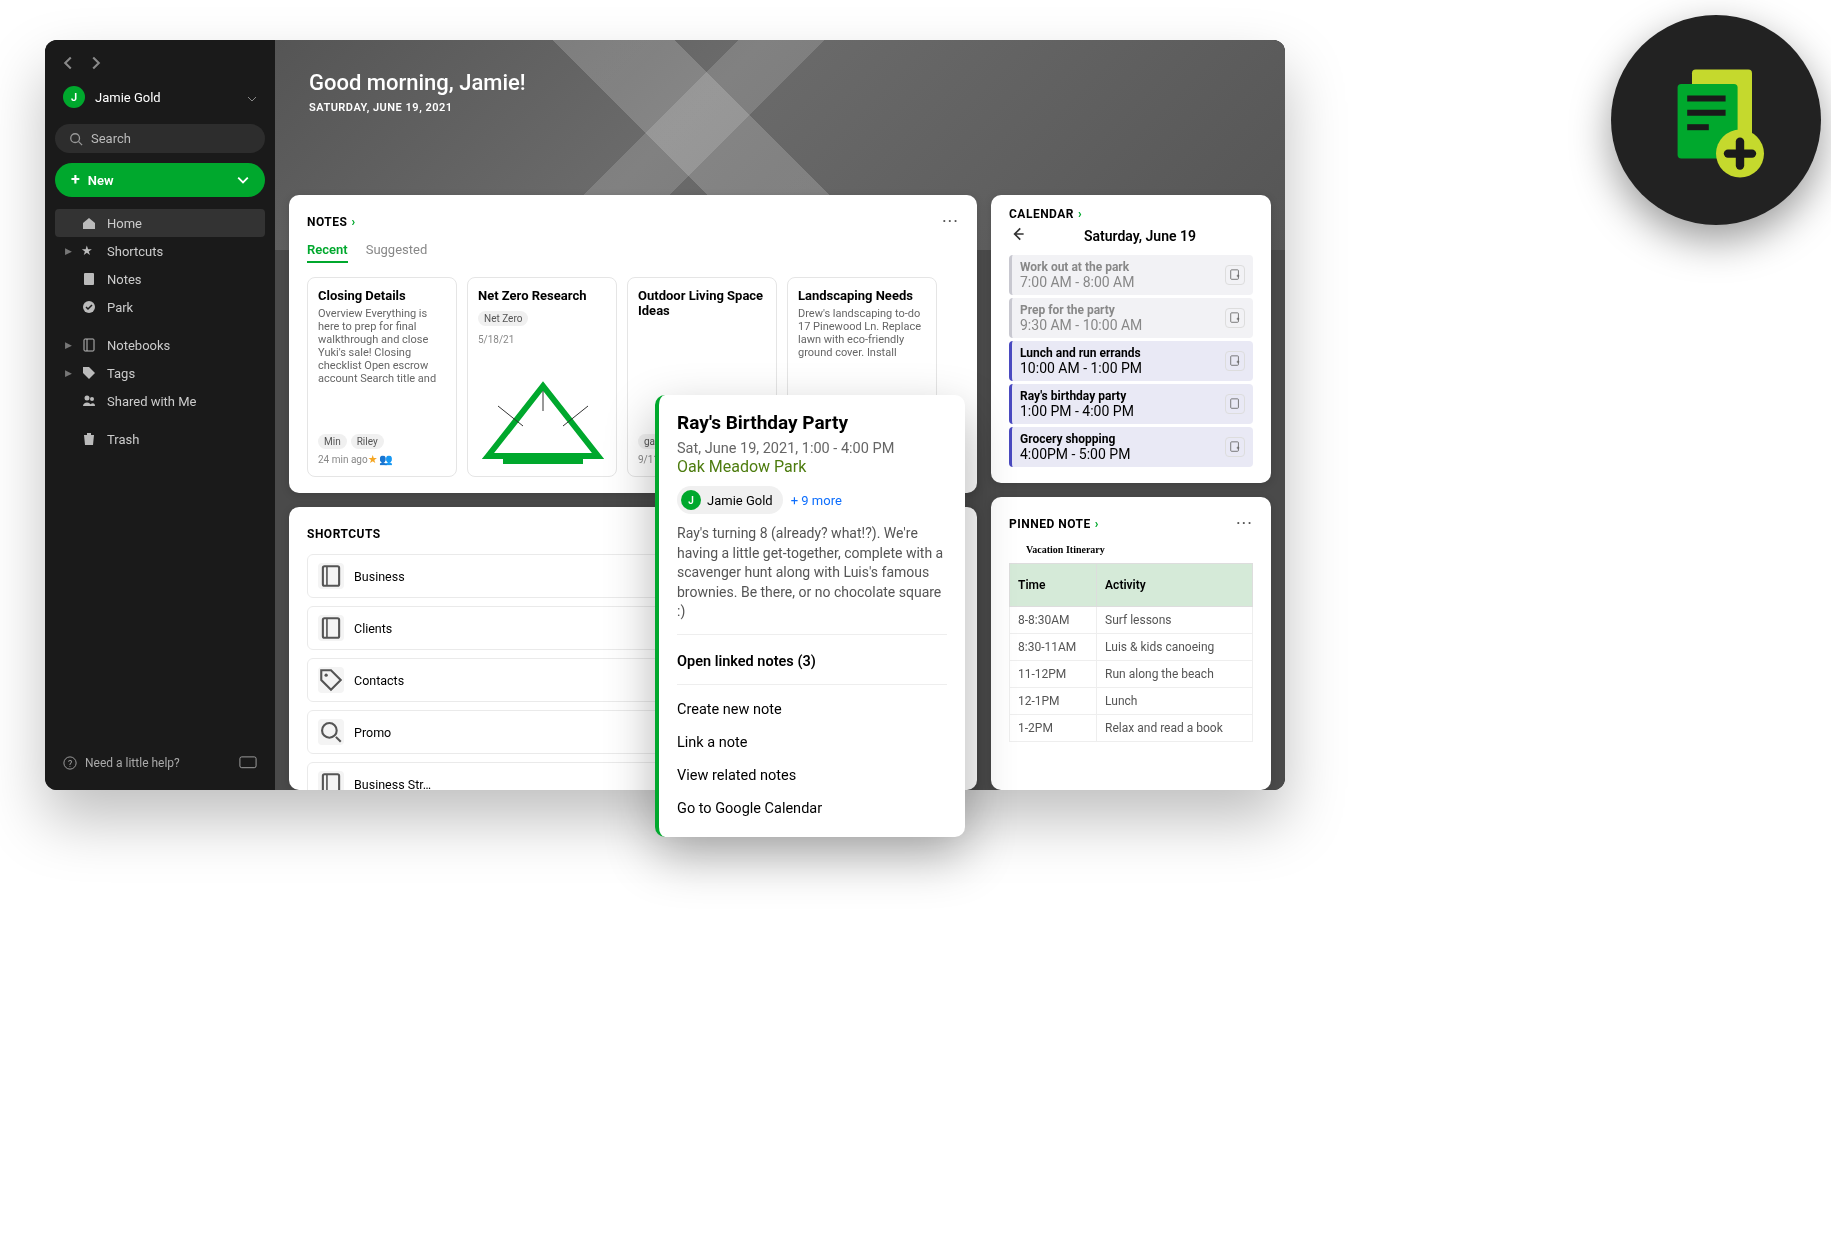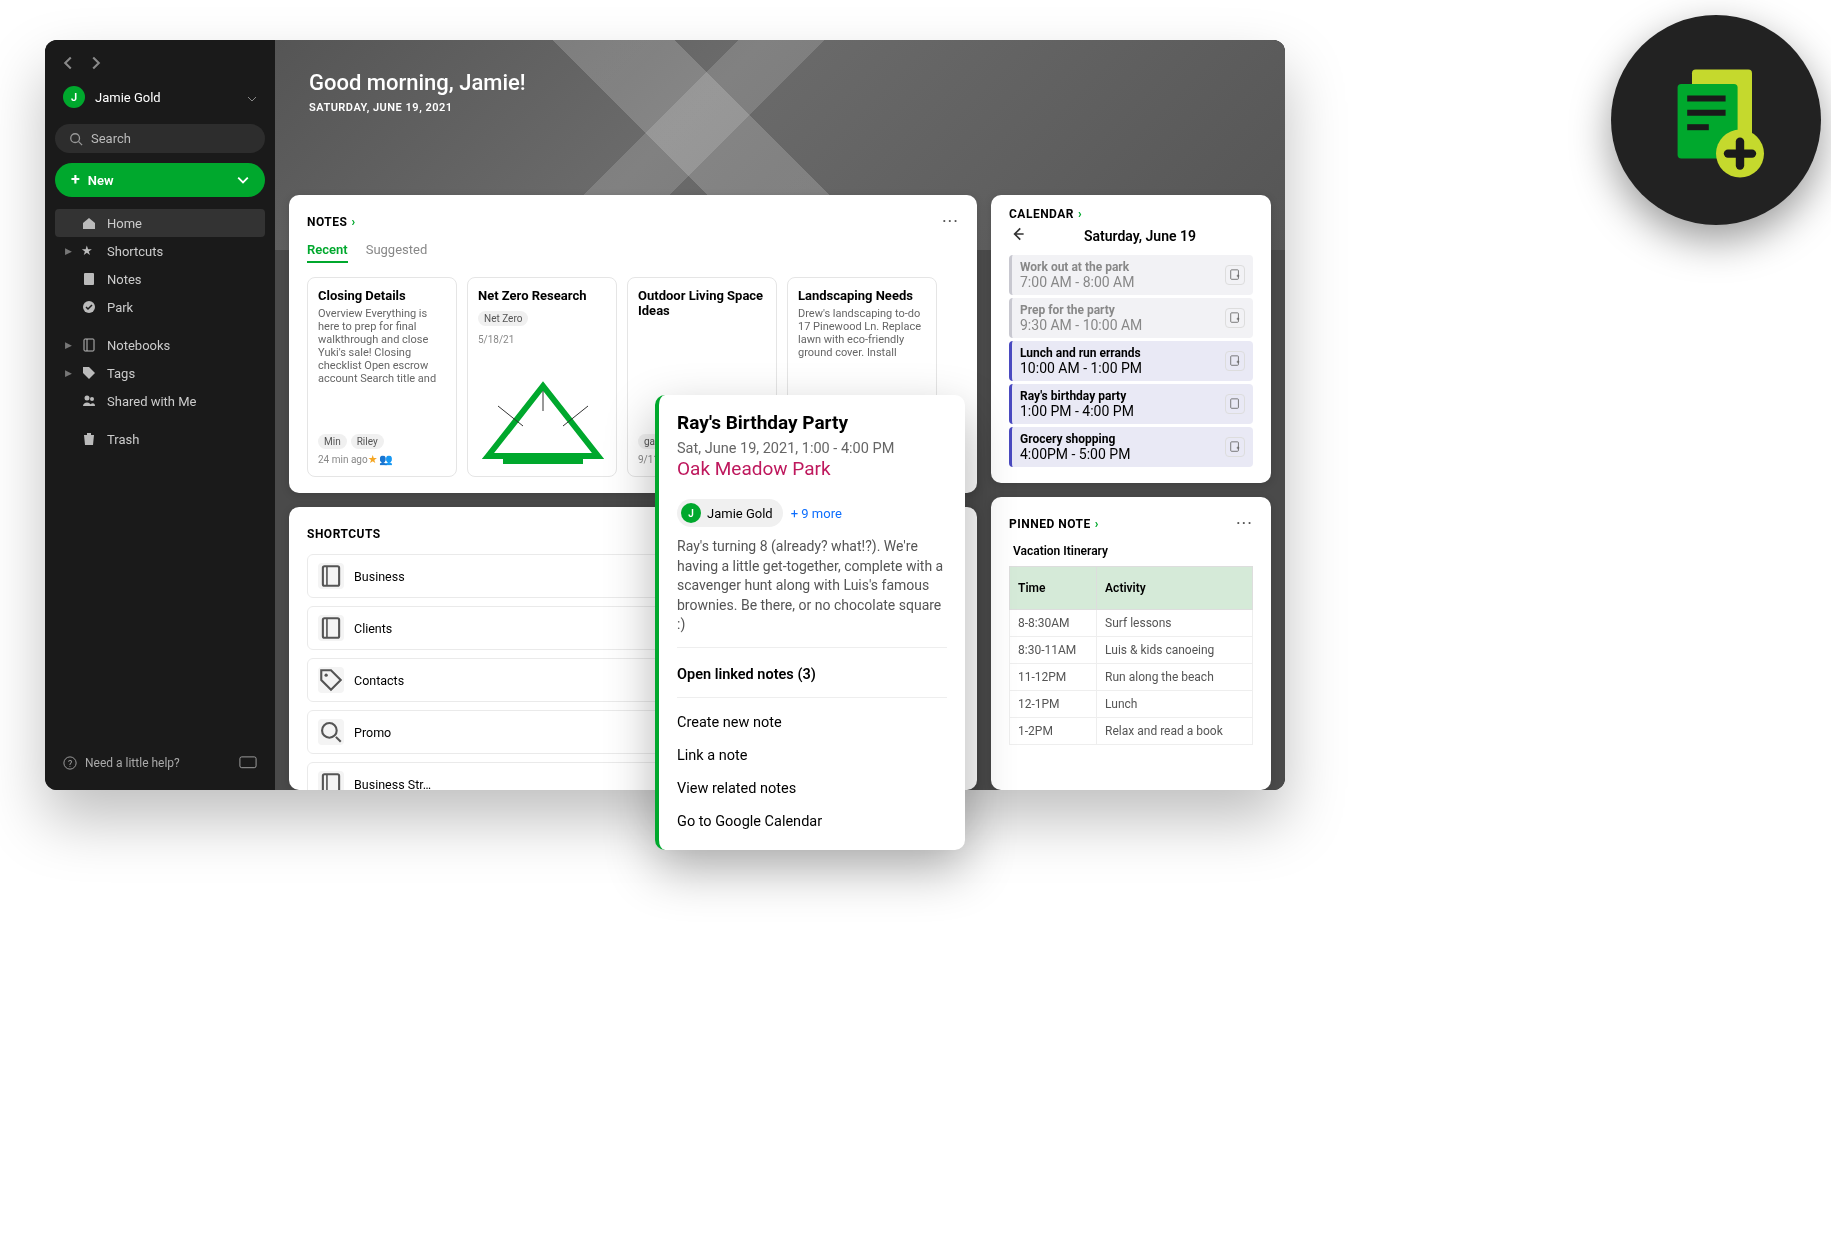--- a/index.html
+++ b/index.html
@@ -68,29 +68,29 @@
 .cal-head .back { width:18px; color:#333; cursor:pointer; }
 .cal-date { flex:1; text-align:center; font-weight:600; font-size:14px; }
 .events { display:flex; flex-direction:column; gap:3px; }
 .event { border-radius:4px; padding:5px 8px; font-size:12px; display:flex; align-items:center; gap:8px; position:relative; }
 .event.muted { background:#f2f2f5; color:#888; border-left:3px solid #c8c8d0; }
 .event.active { background:#e9e9f5; border-left:3px solid #4a4ac0; }
 .event .ev-title { font-weight:700; font-size:12px; }
 .event .ev-time { font-size:14px; }
 .ev-icon { margin-left:auto; width:20px; height:20px; border:1px solid #ddd; border-radius:4px; display:flex; align-items:center; justify-content:center; cursor:pointer; color:#666; font-size:11px; }
 
-.pinned-title { font-size:12px; font-weight:600; margin:6px 4px 8px; }
+.pinned-title { font-size:10px; font-weight:600; margin:6px 17px 8px;font-family:Liberation Serif, serif; }
 .itin { width:100%; border-collapse:collapse; font-size:12px; }
 .itin th { background:#d5ead8; text-align:left; padding:14px 8px; border:1px solid #ddd; font-weight:600; }
 .itin td { padding:6px 8px; border:1px solid #eee; color:#555; }
 
 .popup { position:absolute; top:395px; left:655px; width:310px; background:#fff; border-radius:10px; box-shadow:0 20px 50px rgba(0,0,0,.3); padding:16px 18px 12px; border-left:4px solid #00a82d; z-index:5; }
 .pop-title { font-size:19px; font-weight:700; margin-bottom:6px; }
 .pop-sub { font-size:14.5px; color:#666; }
-.pop-loc { font-size:19px; color:#be185d; margin-bottom:19px; }
+.pop-loc { font-size:16px; color:#4d7c0f; margin-bottom:10px; }
 .pop-user { display:flex; align-items:center; gap:8px; margin-bottom:10px; }
 .chip { background:#f0f0f0; border-radius:16px; padding:4px 10px 4px 4px; display:flex; align-items:center; gap:6px; font-size:13px; }
 .chip .avatar{ width:20px; height:20px; font-size:10px;}
 .more-link { color:#0d6efd; font-size:13px; cursor:pointer; }
 .pop-body { font-size:14px; color:#555; line-height:1.4; border-bottom:1px solid #eee; padding-bottom:12px; margin-bottom:10px; }
 .pop-link { font-size:14.5px; padding:8px 0; cursor:pointer; }
 .pop-link.strong { font-weight:600; border-bottom:1px solid #eee; padding-bottom:14px; margin-bottom:8px; }
 
 .fab { position:absolute; top:15px; right:10px; width:210px; height:210px; border-radius:50%; background:#222; display:flex; align-items:center; justify-content:center; box-shadow:0 15px 40px rgba(0,0,0,.4); z-index:6; }
 .fab svg { width:120px; height:120px; }

